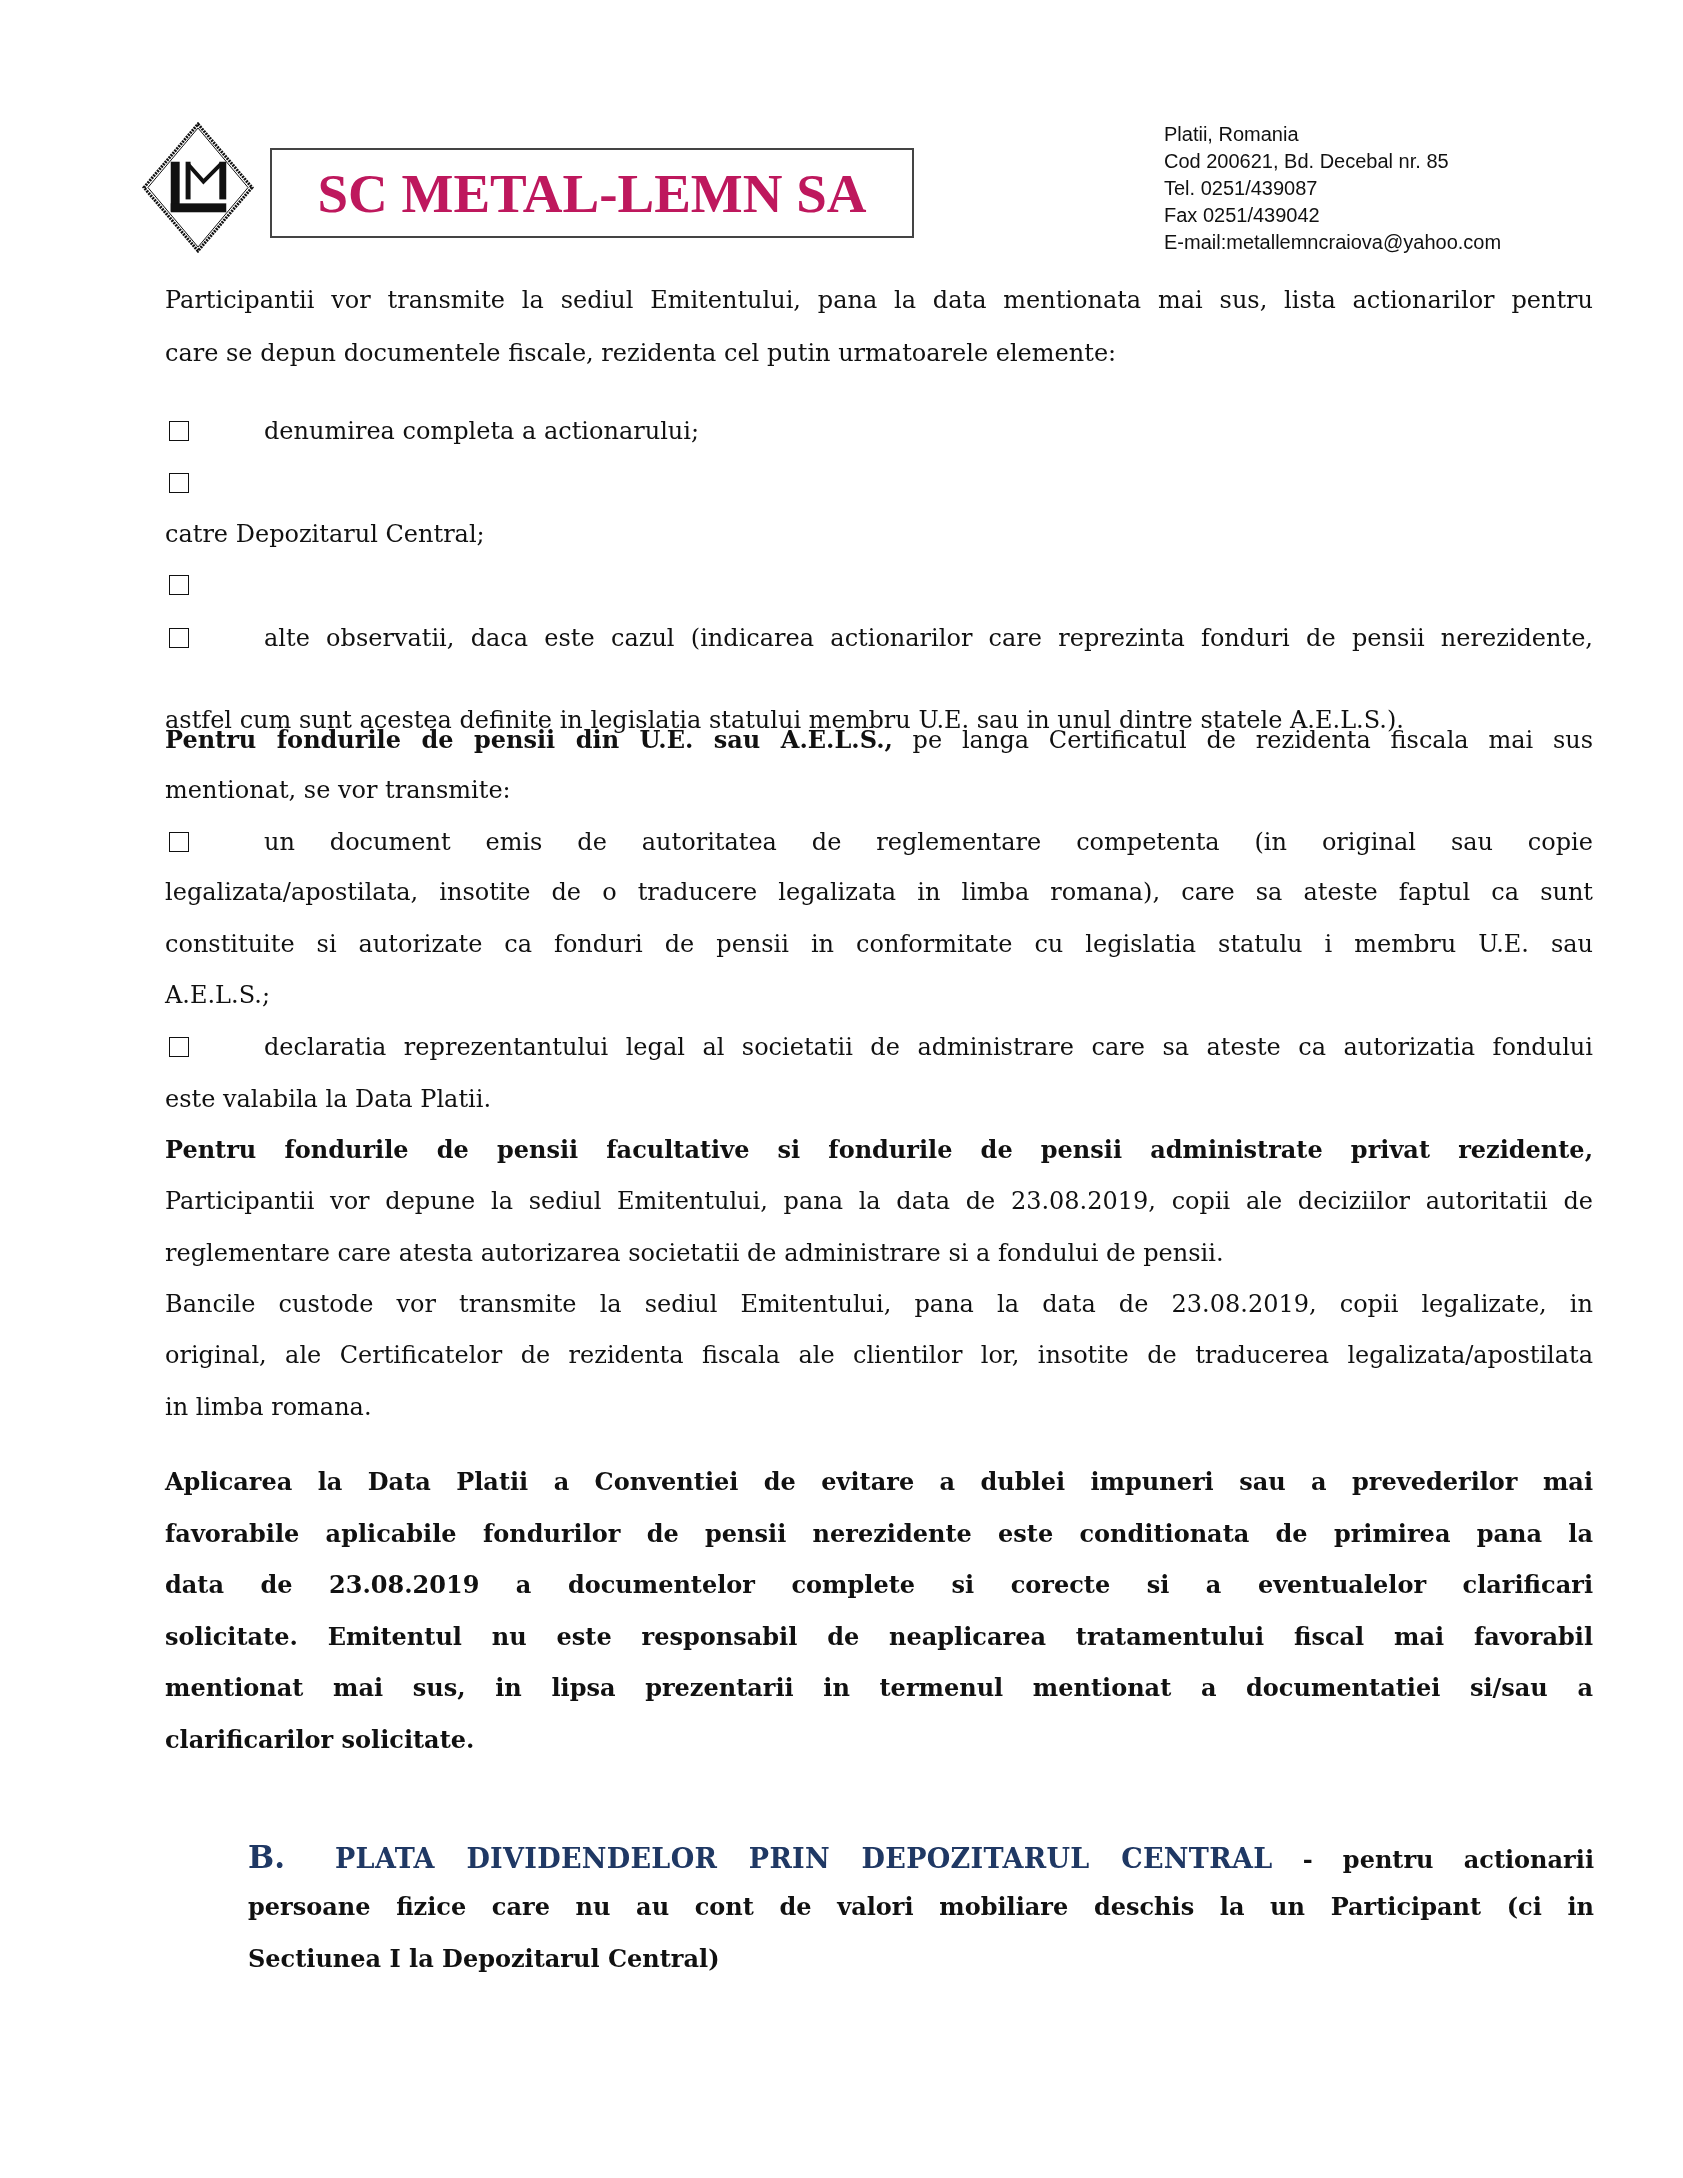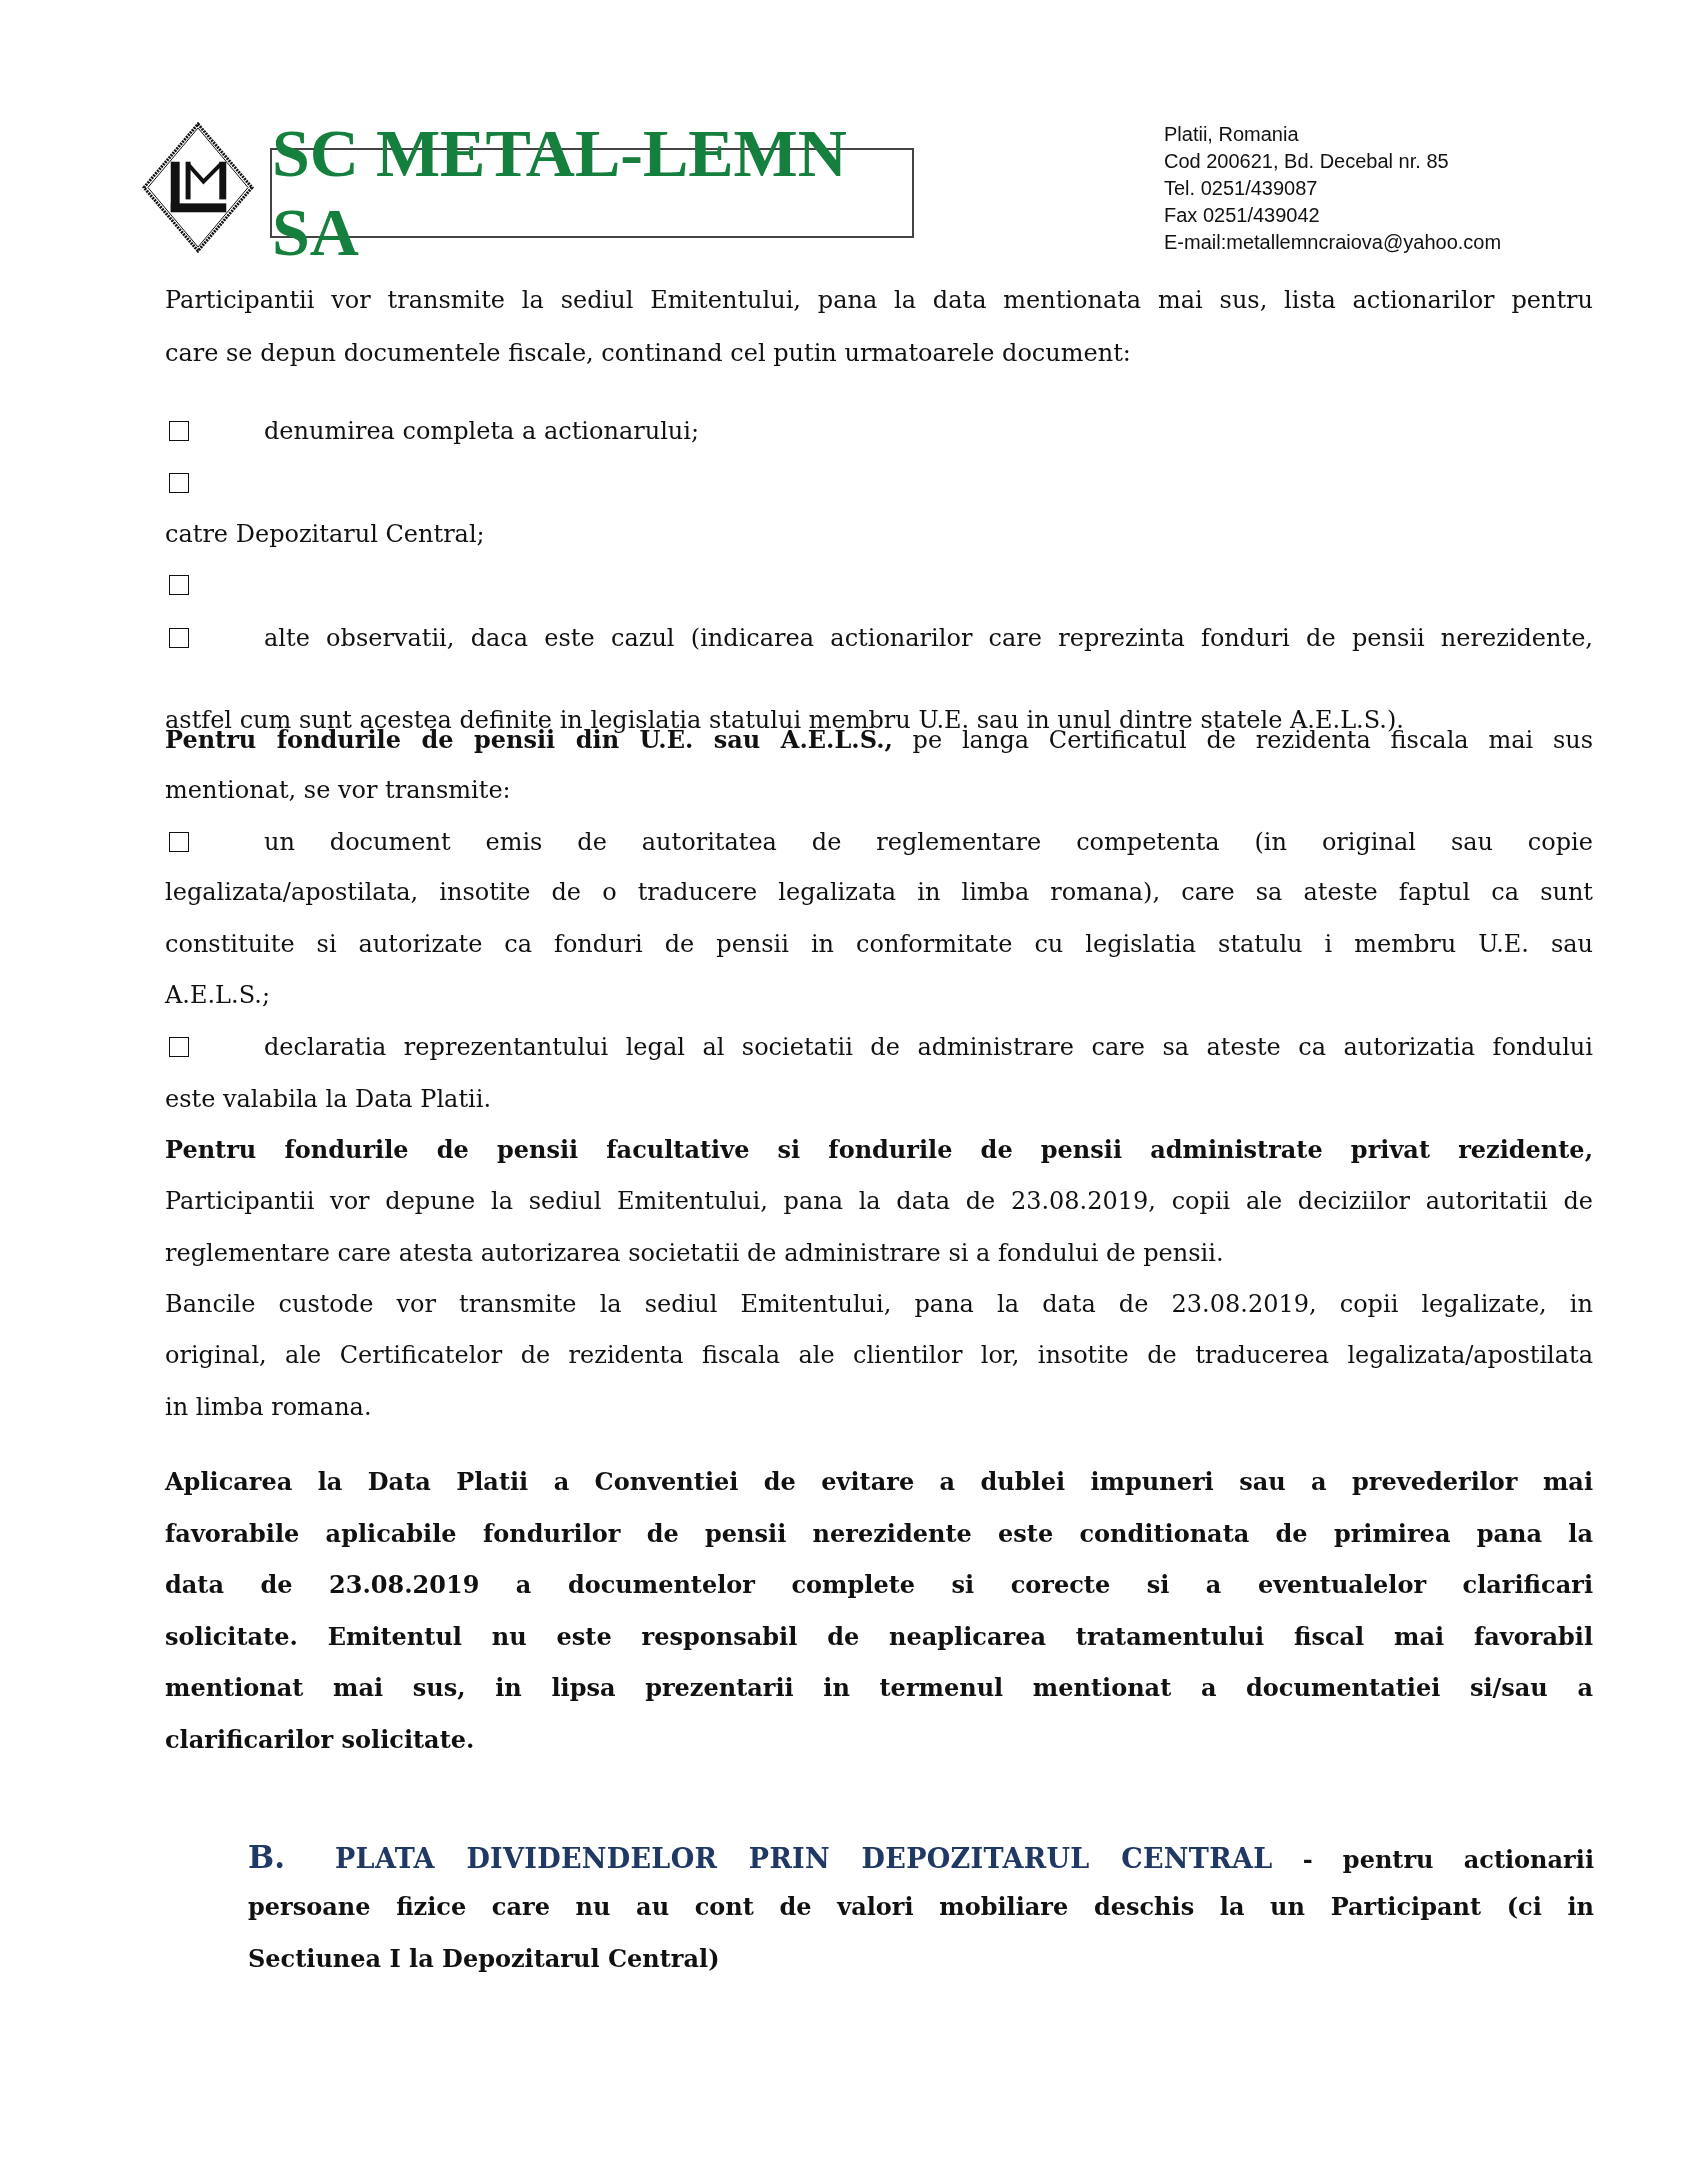--- a/index.html
+++ b/index.html
@@ -1,20 +1,20 @@
 <!DOCTYPE html>
 <html><head>
 <meta charset="utf-8">
 <style>
   html, body { margin:0; padding:0; background:#ffffff; }
   body { width:1683px; height:2178px; position:relative; overflow:hidden; color:#111; }
   .logo { position:absolute; left:142px; top:122px; width:112px; height:131px; }
   .title-box { position:absolute; left:270px; top:148px; width:644px; height:90px; border:2px solid #444; box-sizing:border-box;
     display:flex; align-items:center; justify-content:center; }
-  .title-text { font-family:"Liberation Serif", serif; font-weight:bold; font-size:68px; letter-spacing:0px; color:#15803d; }
+  .title-text { font-family:"Liberation Serif", serif; font-weight:bold; font-size:55px; letter-spacing:0px; color:#be185d; }
   .contact { position:absolute; left:1164px; top:121px; font-family:"Liberation Sans", sans-serif; font-size:20px; line-height:27px; color:#111; }
   .contact div { white-space:nowrap; }
   .body-text { position:absolute; left:165px; width:1428px; font-family:"DejaVu Serif", serif; font-size:24px; color:#111; }
   .line { position:absolute; left:0; width:100%; height:40px; white-space:nowrap; }
   .line.j { text-align:justify; text-align-last:justify; }
   .line.l { text-align:left; }
   .bold { font-weight:bold; }
   .cb { display:inline-block; width:20px; height:20px; border:1.6px solid #111; box-sizing:border-box; vertical-align:-2px; }
   .cb-wrap { position:absolute; left:4px; top:0; }
   .after-cb { position:absolute; left:99px; right:0; top:0; white-space:nowrap; }
@@ -46,21 +46,21 @@
     <div>Cod 200621, Bd. Decebal nr. 85</div>
     <div>Tel. 0251/439087</div>
     <div>Fax 0251/439042</div>
     <div>E-mail:metallemncraiova@yahoo.com</div>
   </div>
 </div>
 
 <div class="body-text" style="top:0;">
 
   <div class="line j" style="top:286px;">Participantii vor transmite la sediul Emitentului, pana la data mentionata mai sus, lista actionarilor pentru</div>
-  <div class="line l" style="top:339px;">care se depun documentele fiscale, continand cel putin urmatoarele document:</div>
+  <div class="line l" style="top:339px;">care se depun documentele fiscale, rezidenta cel putin urmatoarele elemente:</div>
 
   <div class="line l" style="top:417px;">
     <span class="cb-wrap"><span class="cb"></span></span>
     <span class="after-cb">denumirea completa a actionarului;</span>
   </div>
   <div class="line l" style="top:469px;">
     <span class="cb-wrap"><span class="cb"></span></span>
   </div>
   <div class="line l" style="top:520px;">catre Depozitarul Central;</div>
   <div class="line l" style="top:571px;">

